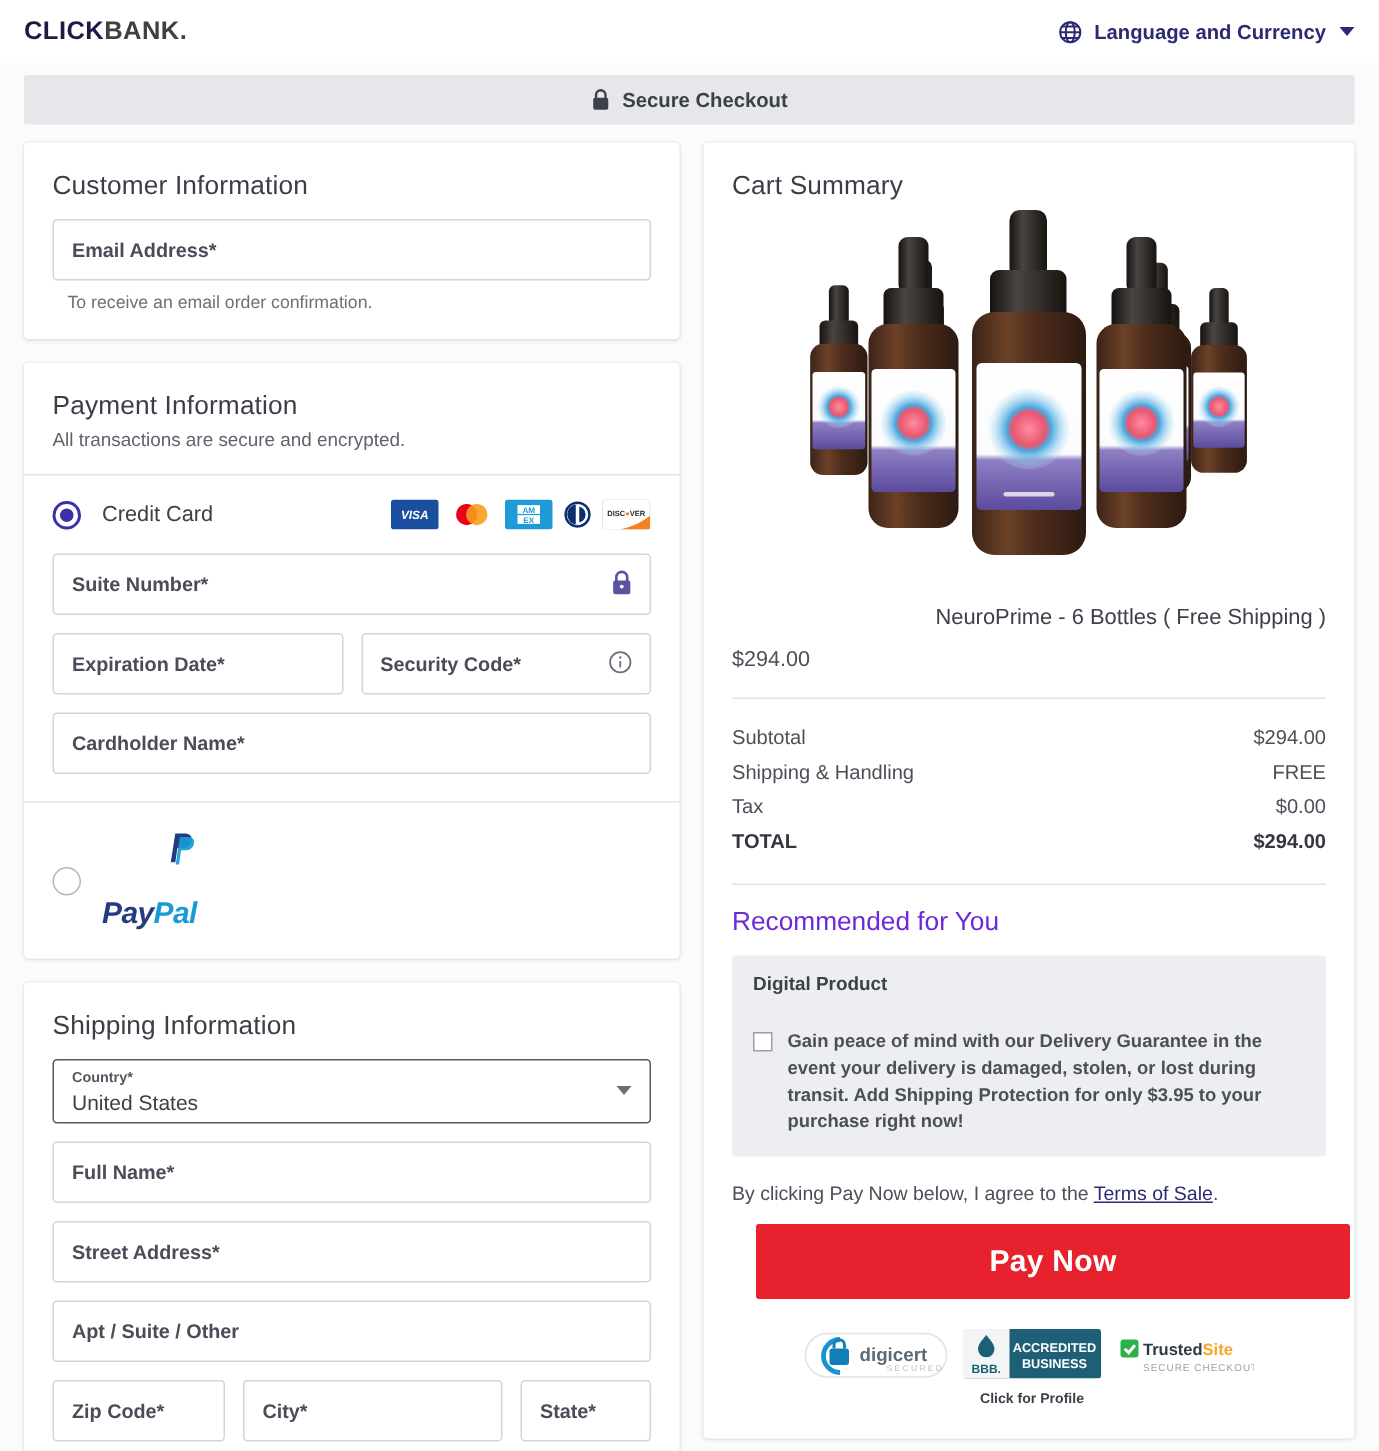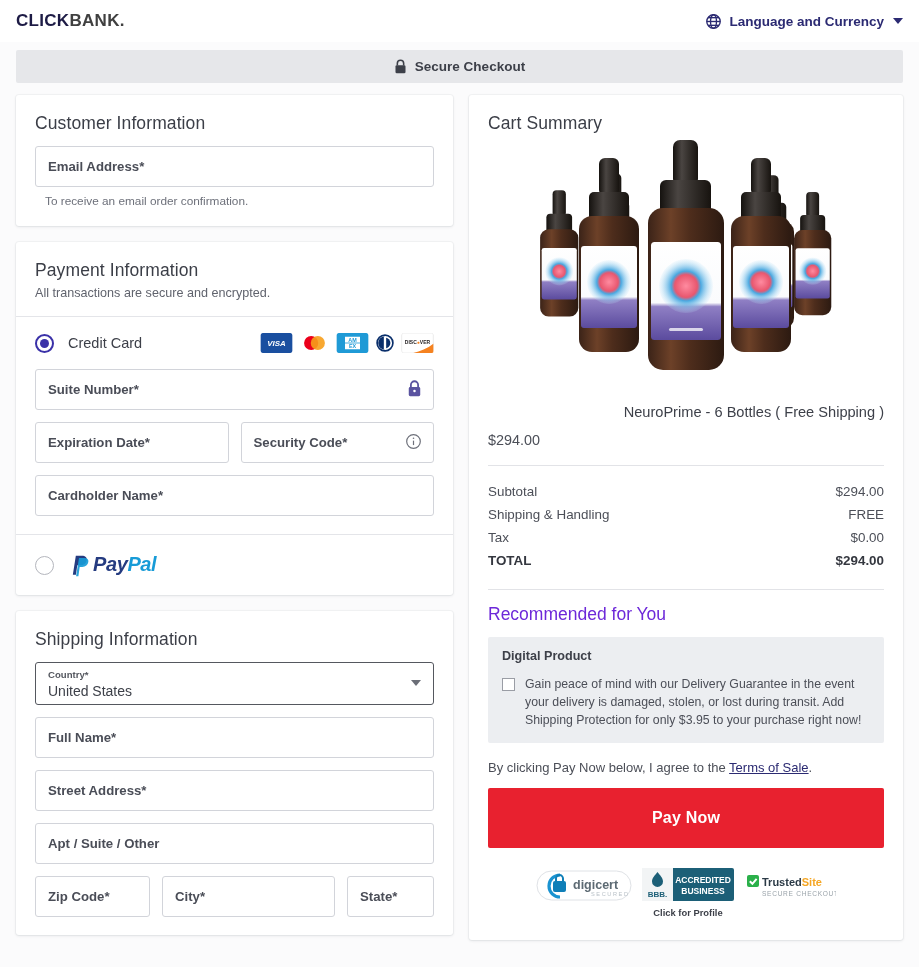--- a/index.html
+++ b/index.html
@@ -92,47 +92,47 @@
     width: 19px; height: 19px; border-radius: 50%; border: 1.6px solid #b4b6bd;
     flex: 0 0 auto; display: flex; align-items: center; justify-content: center;
     background: #fff; cursor: pointer;
   }
   .radio.on { border: 2px solid #3a31a8; }
   .radio.on::after { content: ""; width: 9px; height: 9px; border-radius: 50%; background: #3a31a8; }
   .pay-label { font-size: 14.5px; color: #3d4049; }
   .cards-strip { margin-left: auto; display: flex; align-items: center; gap: 5px; }
   .brand { height: 20px; border-radius: 2.5px; display: block; }
 
-  .paypal-wrap { display: flex; align-items: flex-start; gap: 3px; }
+  .paypal-wrap { display: flex; align-items: flex-end; gap: 21px; flex-direction: column; }
   .pp-mark { width: 22px; height: 24px; display: block; }
   .pp-text { font-size: 20px; font-weight: 700; font-style: italic; letter-spacing: -.4px; }
   .pp-a { color: #253b80; } .pp-b { color: #179bd7; }
 
   
   .prod-img-box { height: 248px; display: flex; align-items: flex-end; justify-content: center; margin-top: 4px; }
   .prod-name { font-size: 14.6px; font-weight: 400; color: #3d4049; margin-top: 18px; text-align: right; }
   .prod-price { font-size: 14.4px; color: #4c4f58; margin-top: 12px; }
   .hr { height: 1px; background: #e2e3e7; margin: 17px 0 14px 0; }
   .tot-row { display: flex; justify-content: space-between; font-size: 13.4px; color: #4c4f58; padding: 4px 0; }
   .tot-row.total { font-weight: 700; color: #34373f; }
 
   .rec-title { font-size: 17.5px; font-weight: 400; color: #6d28d9; margin-top: 6px; }
   .rec-box { background: #eceef1; border-radius: 2px; padding: 12px 14px 14px 14px; margin-top: 12px; }
   .rec-head { font-size: 12.6px; font-weight: 700; color: #3d4049; }
-  .rec-body { display: flex; gap: 10px; margin-top: 13px; }
+  .rec-body { display: flex; gap: 10px; margin-top: 23px; font-weight: bold; }
   .chk { width: 13px; height: 13px; border: 1.4px solid #9a9da5; background: #fff; flex: 0 0 auto; margin-top: 2px; cursor: pointer; }
   .rec-text { font-size: 12.3px; line-height: 1.45; color: #4c4f58; }
 
   .terms { font-size: 13px; color: #4c4f58; margin-top: 17px; }
   .terms a { color: #2b2a72; text-decoration: underline; }
   .paynow {
-    margin-top: 13px; height: 60px; background: #e8212f; color: #fff;
+    margin-top: 13px; height: 50px; background: #e8212f; color: #fff;
     border: none; border-radius: 2px; width: 100%;
-    font-size: 16px; font-weight: 700; font-family: "Liberation Sans", sans-serif;
-    cursor: pointer; letter-spacing: .2px;
+    font-size: 20px; font-weight: 700; font-family: "Liberation Sans", sans-serif;
+    cursor: pointer; letter-spacing: .2px; margin-left: 16px;
   }
   .badges { display: flex; align-items: flex-start; justify-content: center; gap: 10px; margin-top: 20px; padding-bottom: 4px; }
 </style>
 </head>
 <body>
 
 <div class="page">
 
   <div class="topbar">
     <div class="logo">

